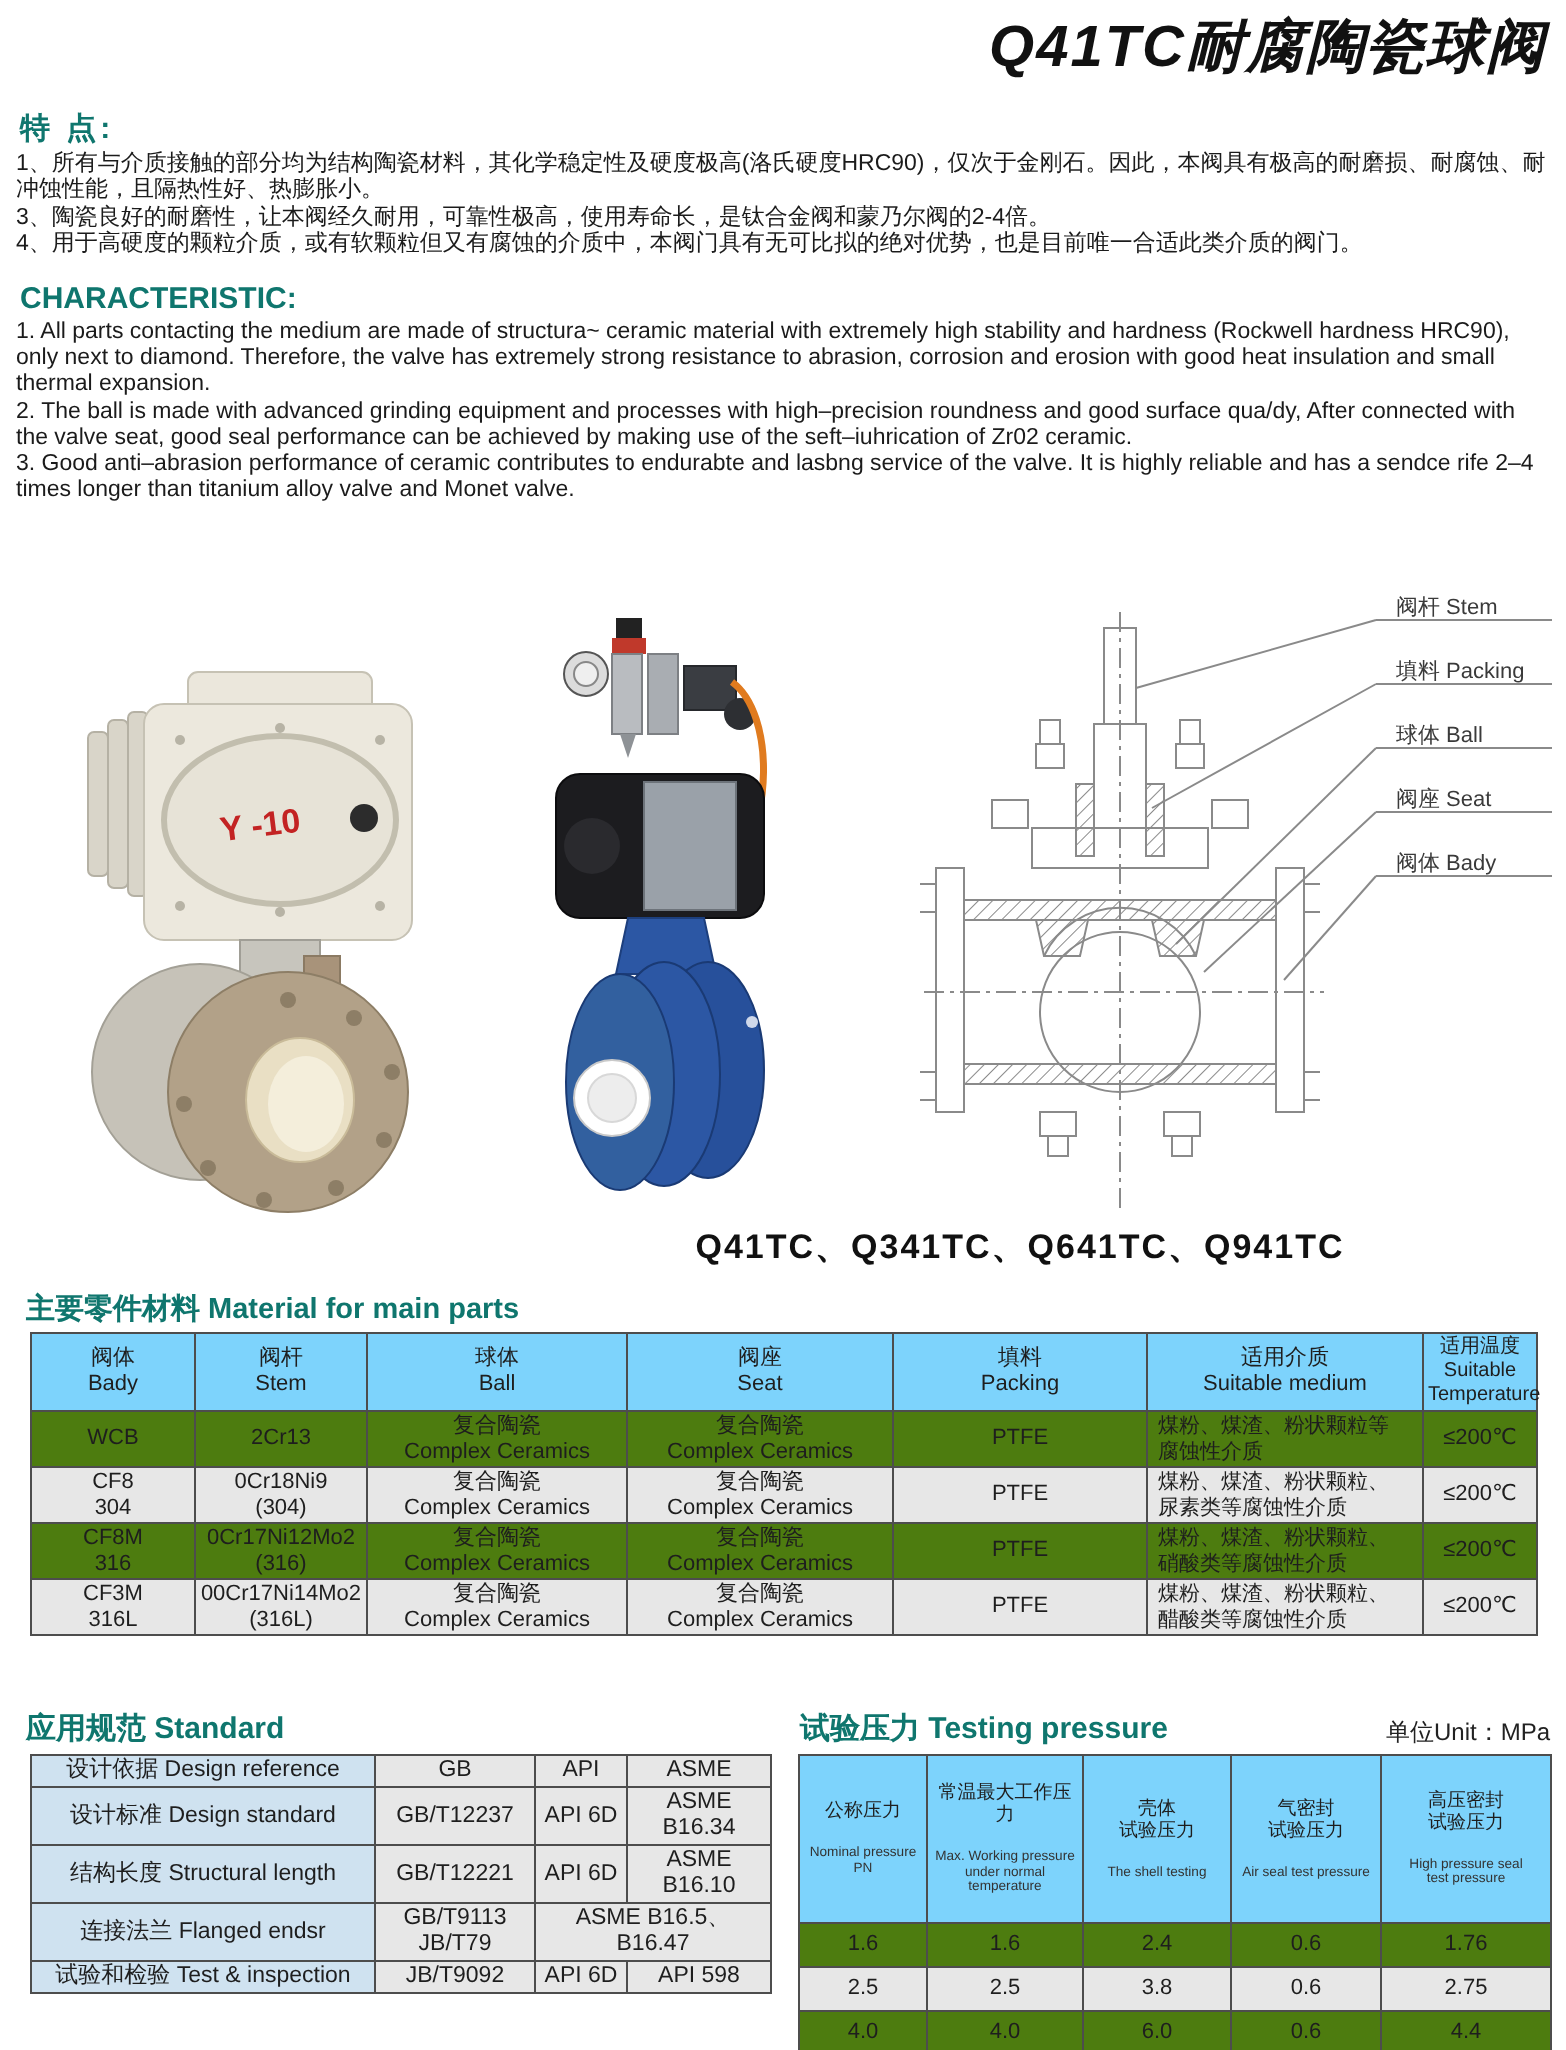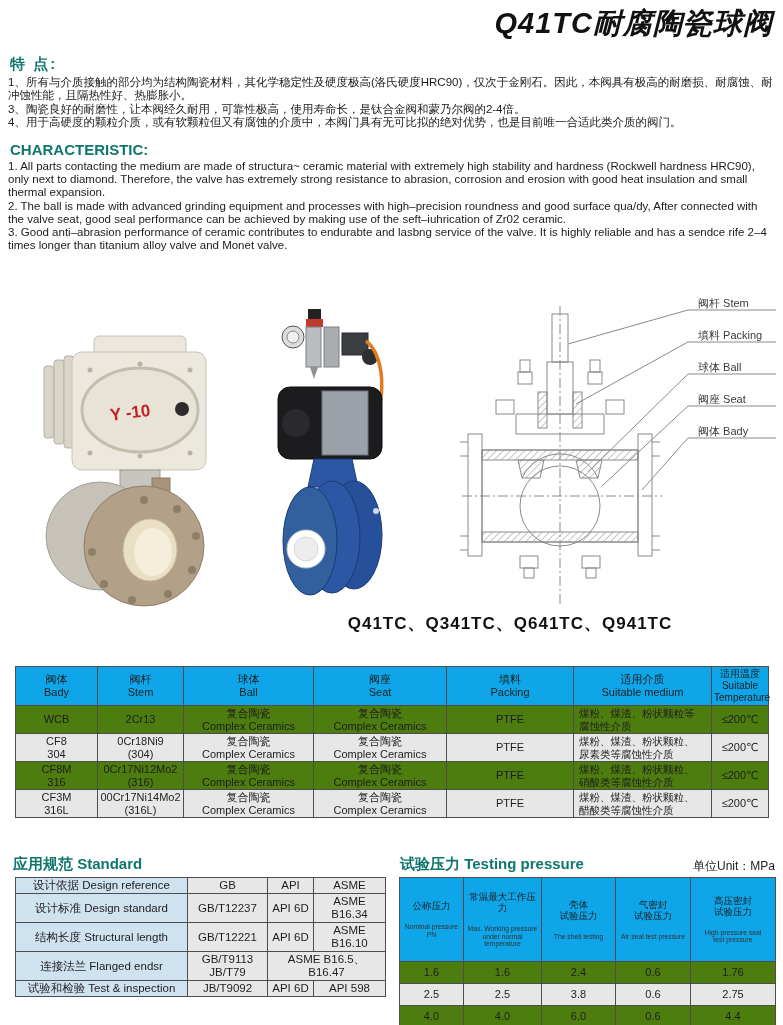--- a/index.html
+++ b/index.html
@@ -34,21 +34,21 @@
   .caption{
     position:absolute;top:612px;left:335px;width:350px;text-align:center;
     font-size:17px;font-weight:bold;color:#111;letter-spacing:1px;
   }
   
   table{border-collapse:collapse;table-layout:fixed;}
   th,td{
     border:1px solid #4d4d4d;text-align:center;vertical-align:middle;
     white-space:pre-line;padding:1px 2px;font-weight:normal;color:#1e1e1e;
   }
-  thead th{background:#0ea5e9;}
+  thead th{background:#7dd3fc;}
   .rowA{background:#4d7c0f;}
   .rowB{background:#e7e7e7;}
   
   .mat-head{position:absolute;top:645px;left:13px;font-size:14.5px;}
   .mat-table{position:absolute;top:666px;left:15px;width:753px;font-size:11px;}
   .mat-table th{font-size:11px;line-height:13px;}
   .mat-table td{line-height:12.5px;}
   .mat-table td.medium{text-align:left;padding-left:5px;font-size:10.5px;}
   .mat-table th.temp{font-size:10px;line-height:12px;}
   
@@ -229,20 +229,21 @@
       <div class="dlabel" style="top:-4px">阀杆 Stem</div>
       <div class="dlabel" style="top:28px">填料 Packing</div>
       <div class="dlabel" style="top:60px">球体 Ball</div>
       <div class="dlabel" style="top:92px">阀座 Seat</div>
       <div class="dlabel" style="top:124px">阀体 Bady</div>
     </div>
   </div>
 
   <div class="caption">Q41TC、Q341TC、Q641TC、Q941TC</div>
 
+  <div class="sec-head mat-head">主要零件材料 Material for main parts</div>
   <table class="mat-table">
     <colgroup>
       <col style="width:82px">
         <col style="width:86px">
         <col style="width:130px">
       <col style="width:133px">
         <col style="width:127px">
         <col style="width:138px">
         <col style="width:57px">
     </colgroup>

